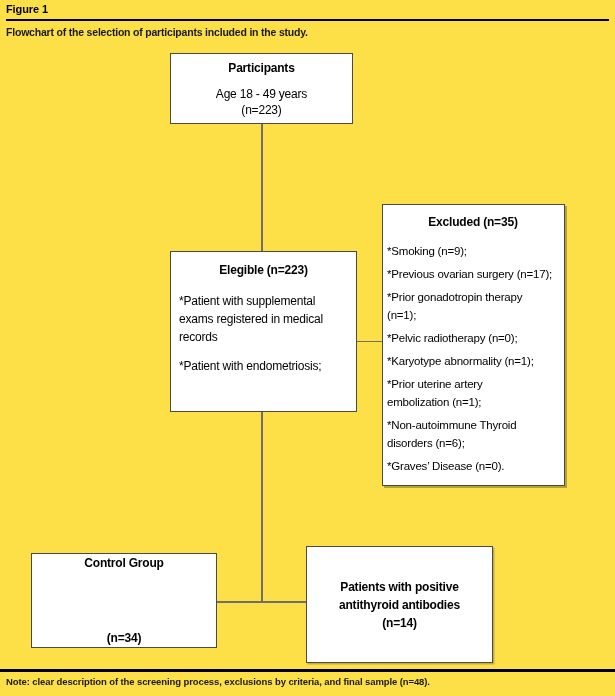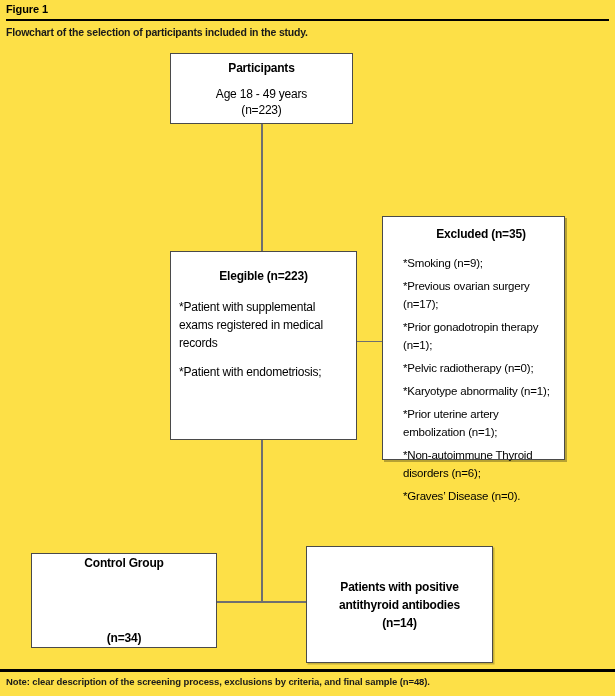--- a/index.html
+++ b/index.html
@@ -33,31 +33,30 @@
     letter-spacing: -0.2px;
   }
   .box .title { font-weight: bold; text-align: center; }
   .box .item { white-space: pre-line; text-align: left; }
   .box-participants {
     left: 170px; top: 53px; width: 183px; height: 71px;
     text-align: center; padding-top: 5px;
   }
   .box-participants .sub { margin-top: 9px; line-height: 16px; }
   .box-eligible {
-    left: 170px; top: 251px; width: 187px; height: 189px;
-    padding: 15px 8px 0 8px;
+    left: 170px; top: 251px; width: 187px; height: 161px;
+    padding: 9px 8px 0 8px;
   }
   .box-eligible .title { margin-bottom: 13px; }
   .box-eligible .item { margin-bottom: 11px; }
   .box-excluded {
-    left: 382px; top: 204px; width: 183px; height: 244px;
-    padding: 8px 5px 0 20px;
+    left: 382px; top: 204px; width: 183px; height: 282px;
+    padding: 8px 5px 0 4px;
     font-size: 11.5px;
     box-shadow: 2px 2px 0 rgba(0,0,0,0.28);
-    margin-top: 12px;
   }
   .box-excluded .title { margin-bottom: 11px; font-size: 12px; }
   .box-excluded .item { margin-bottom: 5px; }
   .box-control {
     left: 31px; top: 553px; width: 186px; height: 95px;
     display: flex; flex-direction: column; justify-content: space-between;
     text-align: center; font-weight: bold;
   }
   .box-positive {
     left: 306px; top: 546px; width: 187px; height: 117px;

